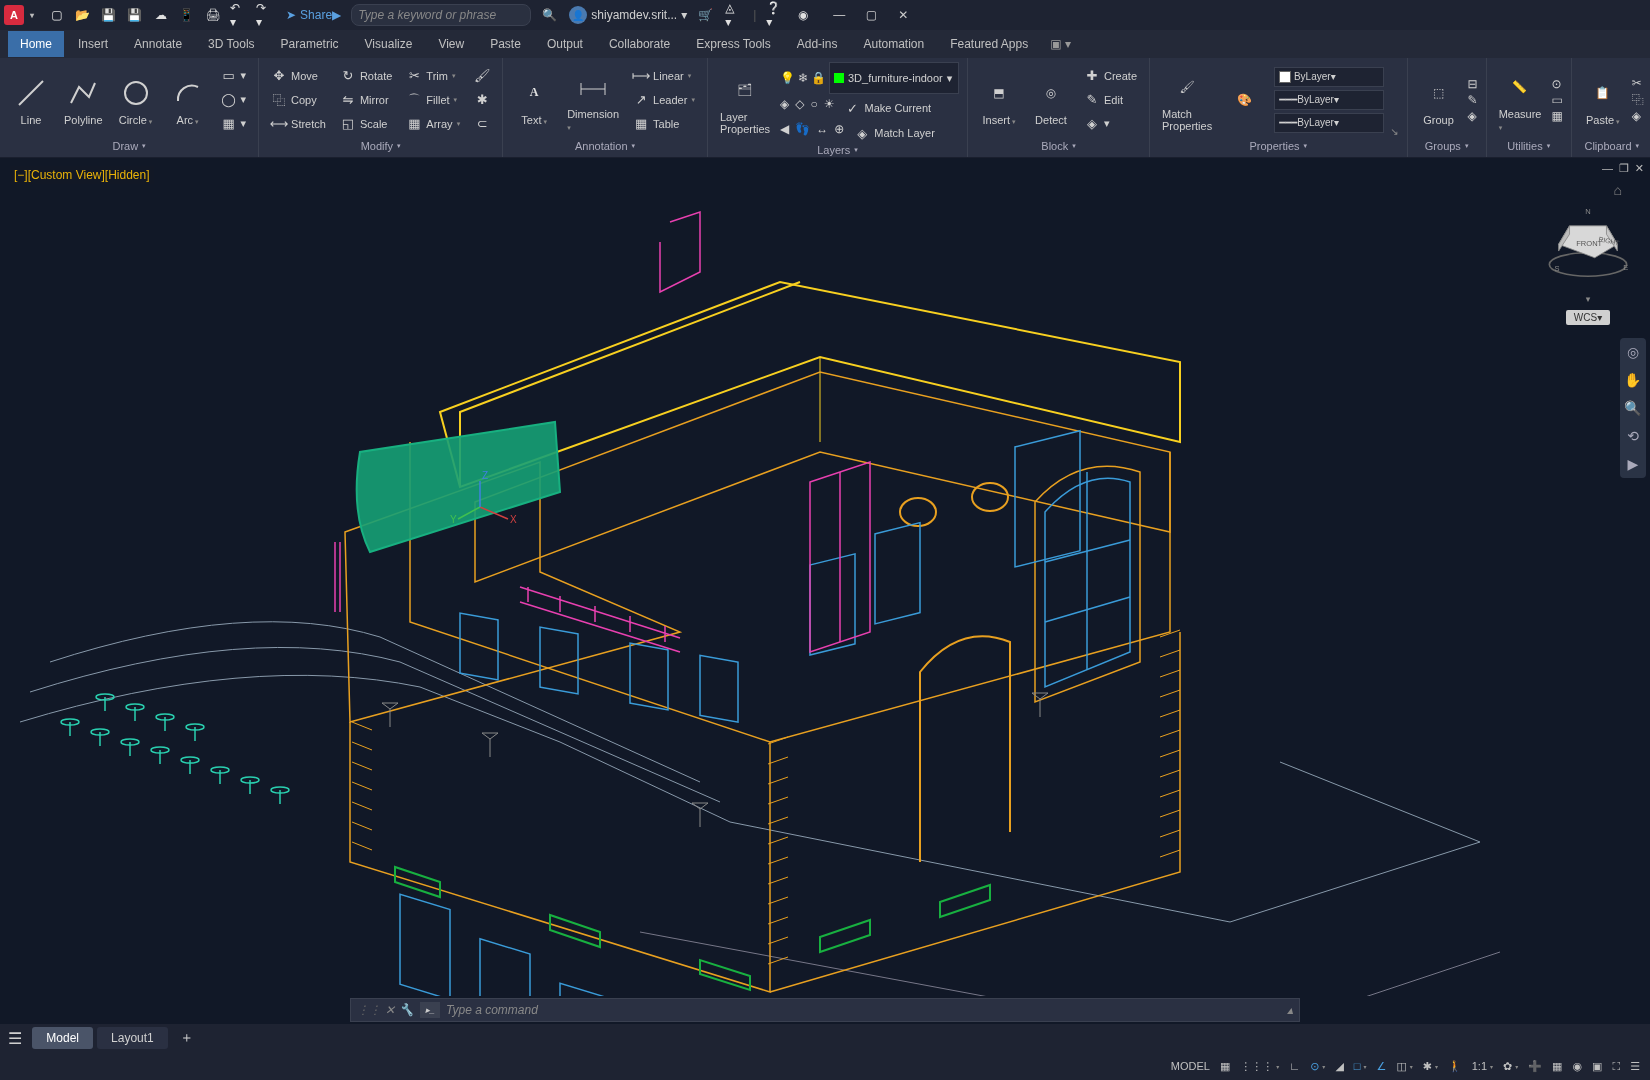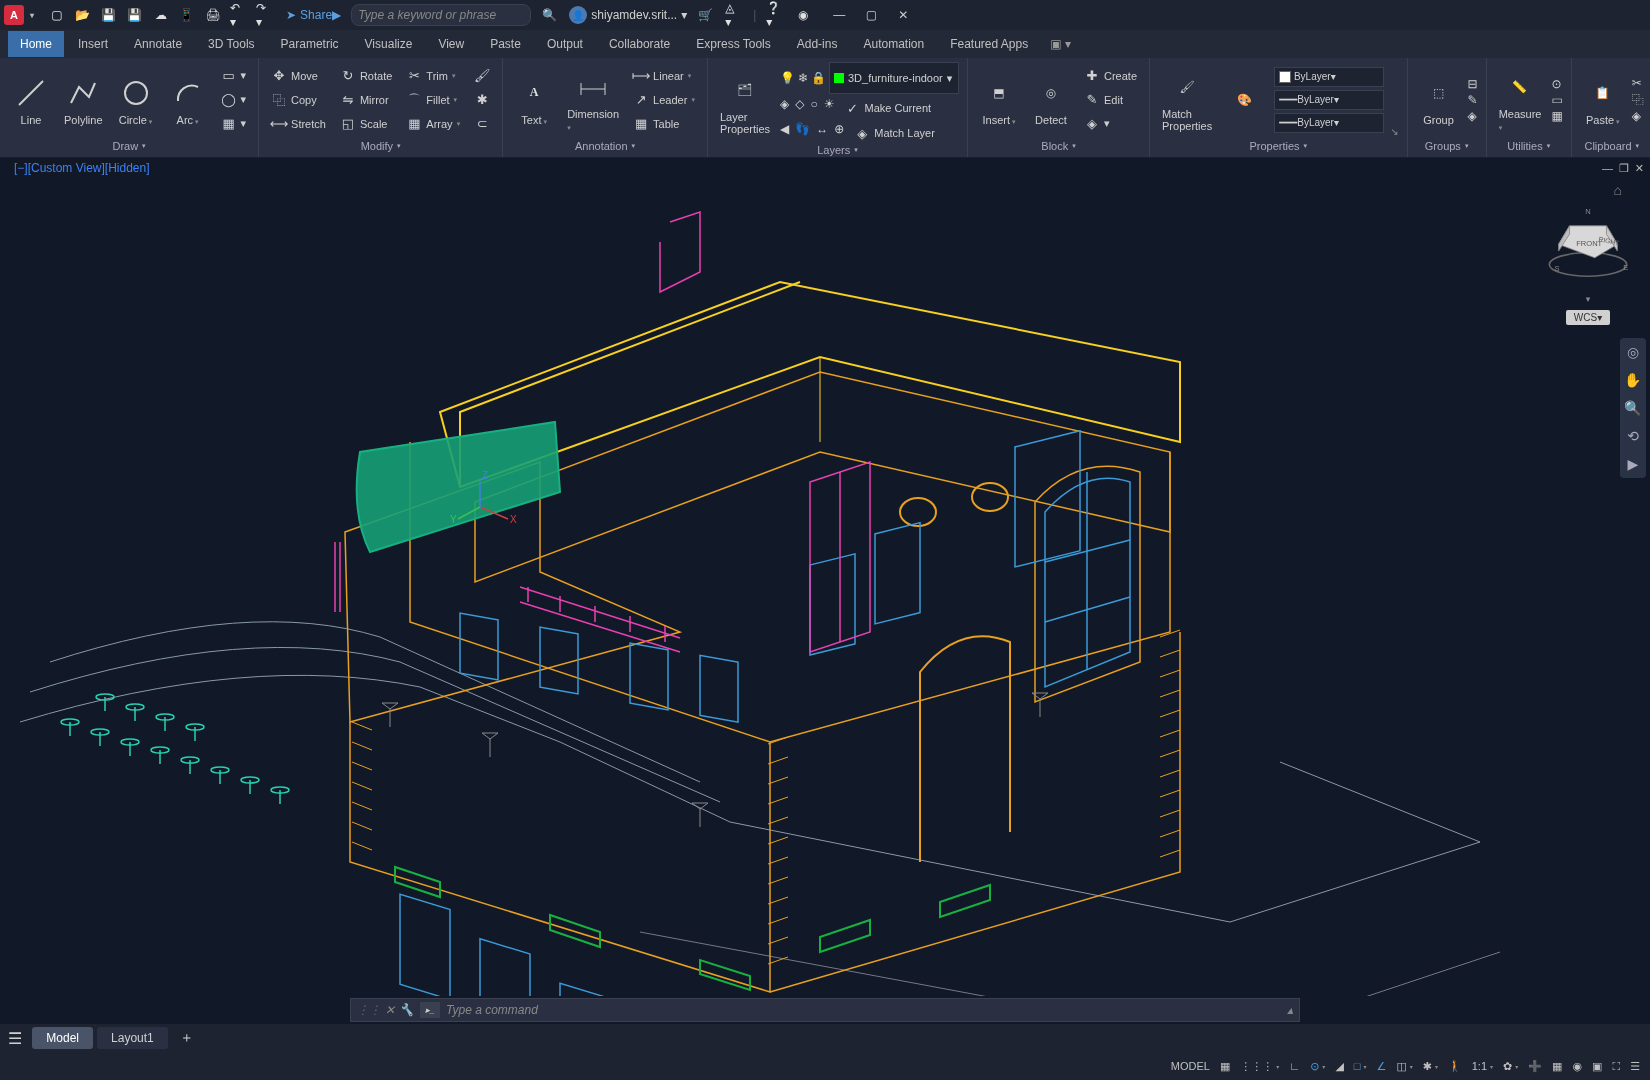--- a/index.html
+++ b/index.html
@@ -42,21 +42,21 @@
 .small-btn { display: flex; align-items: center; gap: 4px; padding: 1px 4px; cursor: pointer; font-size: 11px; height: 22px; white-space: nowrap; }
 .small-btn .si { width: 16px; height: 16px; display: inline-flex; align-items: center; justify-content: center; font-size: 13px; }
 .dd::after { content: " ▾"; font-size: 7px; color: #888; }
 
 .layer-combo { background: #1e2332; border: 1px solid #3a4050; height: 22px; width: 130px; padding: 15px 4px; display: flex; align-items: center; font-size: 11px; cursor: pointer; gap: 4px; }
 .bylayer { background: #1e2332; border: 1px solid #3a4050; height: 20px; width: 110px; display: flex; align-items: center; padding: 0 4px; font-size: 10px; cursor: pointer; }
 .swatch { width: 12px; height: 12px; background: #fff; border: 1px solid #666; display: inline-block; }
 
 
 .workarea { flex: 1; position: relative; background: #111827; }
-.viewport-label { position: absolute; top: 1px; left: 10px; color: #3b82f6; font-size: 12px; background: rgba(20,25,38,0.6); padding: 2px 4px; }
+.viewport-label { position: absolute; top: 8px; left: 10px; color: #eab308; font-size: 12px; background: rgba(20,25,38,0.6); padding: 2px 4px; }
 .vp-controls { position: absolute; top: 4px; right: 6px; font-size: 11px; color: #bbb; display: flex; gap: 6px; }
 
 .canvas-svg { position: absolute; inset: 0; width: 100%; height: 100%; }
 
 .viewcube-wrap { position: absolute; top: 24px; right: 20px; display: flex; flex-direction: column; align-items: center; gap: 6px; }
 .home-icon { color: #888; font-size: 14px; align-self: flex-end; margin-right: 8px; }
 .viewcube { width: 84px; height: 84px; position: relative; }
 .wcs-tag { background: #d0d0d0; color: #333; font-size: 10px; padding: 2px 8px; border-radius: 2px; display: flex; align-items: center; }
 
 .navbar { position: absolute; right: 4px; top: 180px; width: 26px; background: rgba(60,70,90,0.6); border-radius: 4px; display: flex; flex-direction: column; align-items: center; padding: 6px 0; gap: 12px; }

